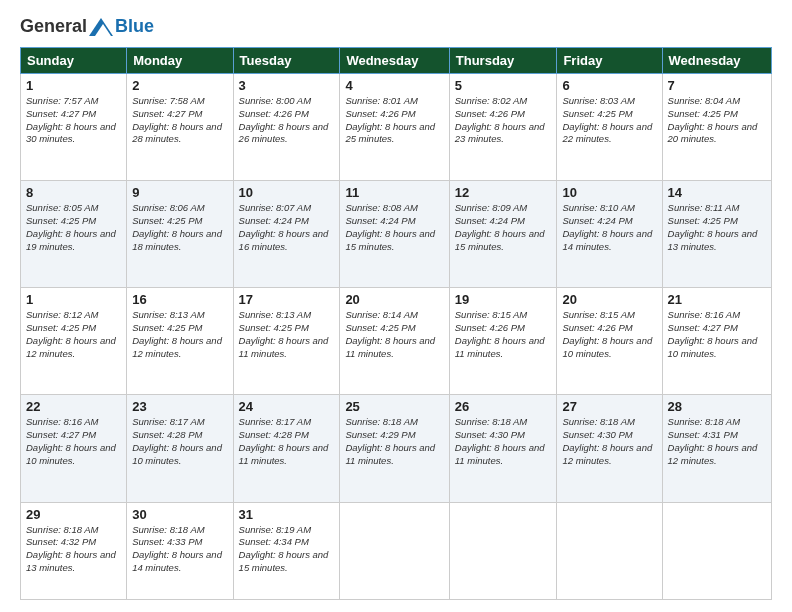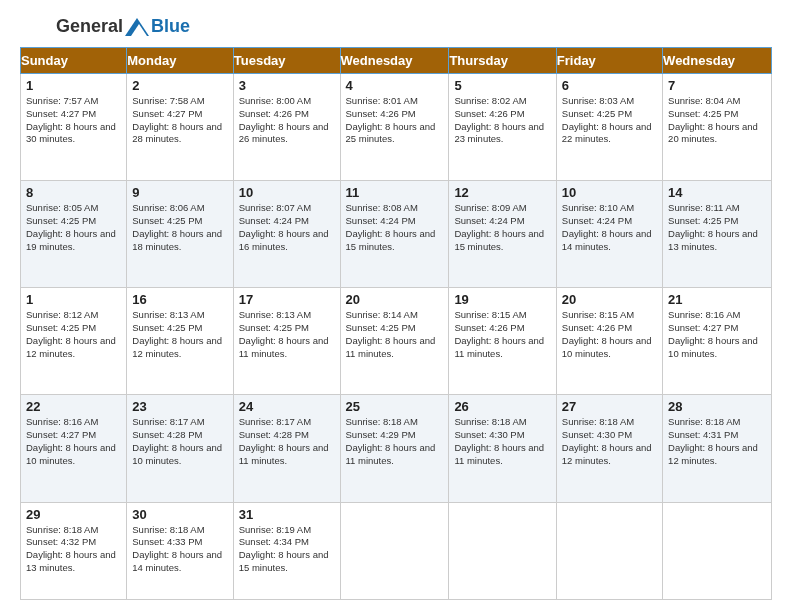--- a/index.html
+++ b/index.html
@@ -20,21 +20,20 @@
     .header {
       display: flex;
       justify-content: space-between;
       align-items: flex-start;
       margin-bottom: 10px;
     }
     .logo {
       display: flex;
       flex-direction: column;
       align-items: flex-start;
-      margin-left: 36px;
     }
     .logo-text {
       display: flex;
       align-items: center;
       font-size: 18px;
       font-weight: bold;
       color: #333;
     }
     .logo-general { color: #333; }
     .logo-blue { color: #1a6faf; }
@@ -57,25 +56,25 @@
       font-size: 15px;
       color: #444;
       margin-top: 2px;
     }
     .calendar {
       width: 100%;
       border-collapse: collapse;
       flex: 1;
     }
     .calendar th {
-      background-color: #a16207;
+      background-color: #14532d;
       color: #fff;
       font-size: 13px;
       font-weight: bold;
-      padding: 5px 0;
+      padding: 5px 6px;
       text-align: left;
       border: 1px solid #5a9fd4;
     }
     .calendar td {
       border: 1px solid #ccc;
       vertical-align: top;
       padding: 4px 5px;
       width: 113px;
       background: #fff;
       font-size: 10px;
@@ -89,20 +88,21 @@
       font-size: 13px;
       font-weight: bold;
       color: #222;
       display: block;
       margin-bottom: 2px;
     }
     .day-info {
       font-size: 9.5px;
       color: #333;
       line-height: 1.35;
+      font-style: italic;
     }
     .empty-cell {
       background: #f5f5f5;
     }
     .row-alt td {
       background: #f0f4f8;
     }
   </style>
 </head>
 <body>

